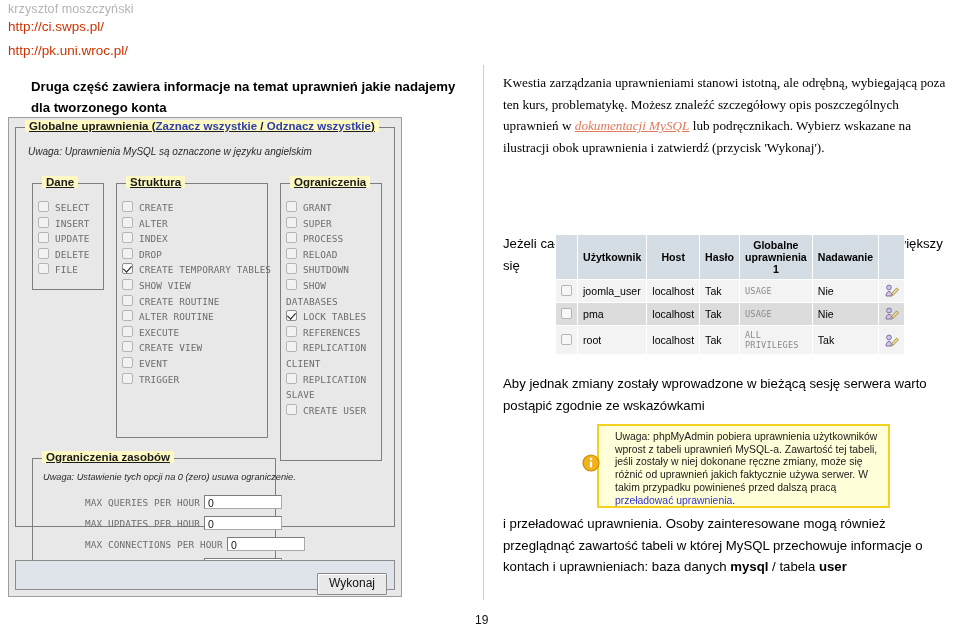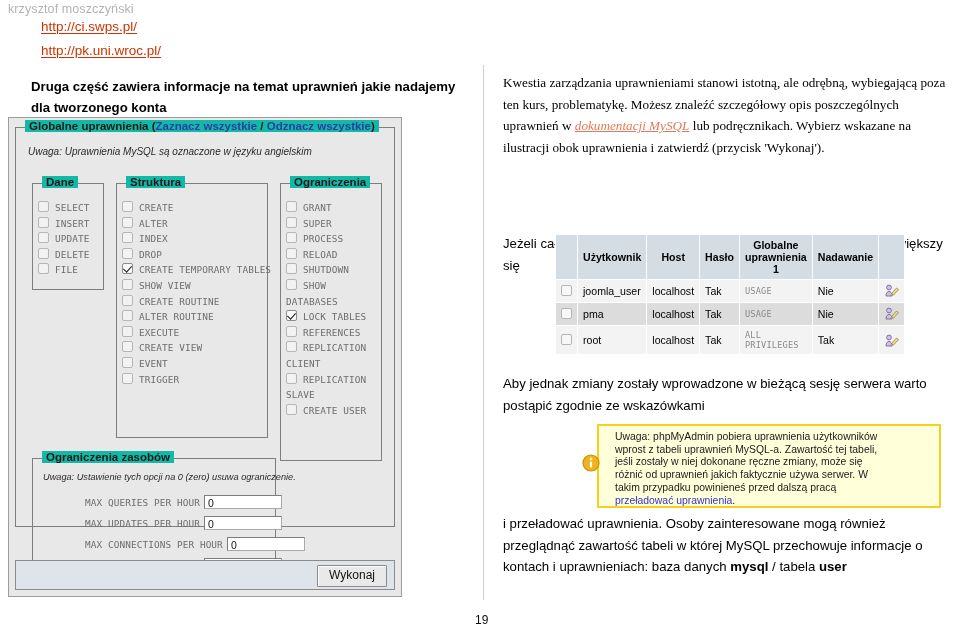--- a/index.html
+++ b/index.html
@@ -23,23 +23,21 @@
     top: 2px;
     font-size: 12.5px;
     color: #b3b3b3;
     letter-spacing: .1px;
   }
   .hdr-link {
     position: absolute;
     left: 8px;
     font-size: 13.5px;
     color: #cc3300;
-    text-decoration: underline;
     text-underline-offset: 2px;
-    margin-left: 33px;
   }
   #hdr-link-1 { top: 19px; }
   #hdr-link-2 { top: 43px; }
 
   #intro-text {
     position: absolute;
     left: 31px;
     top: 76px;
     width: 430px;
     font-size: 13.2px;
@@ -73,27 +71,28 @@
 
   .fieldset {
     position: absolute;
     border: 1px solid #7e7e7e;
     box-sizing: border-box;
   }
   .legend {
     position: absolute;
     top: -8px;
     left: 9px;
-    background: #14b8a6;
+    background: #fef9c3;
     padding: 0 4px;
     font-family: "Liberation Sans", sans-serif;
     font-size: 11.5px;
     font-weight: bold;
     color: #1a1a1a;
     white-space: nowrap;
+    text-decoration: underline;
   }
   .legend .lnk { color: #2b3ea8; }
   .legend .sep { color: #1a1a1a; font-weight: bold; }
 
   #fs-global {
     left: 6px; top: 9px; width: 380px; height: 400px;
   }
   .note-it {
     position: absolute;
     font-family: "Liberation Sans", sans-serif;
@@ -202,21 +201,21 @@
     bottom: 6px;
     width: 380px;
     height: 30px;
     background: #dfe3ea;
     border: 1px solid #8b8b8b;
     box-sizing: border-box;
   }
   #btn-wykonaj {
     position: absolute;
     right: 7px;
-    top: 4px;
+    top: 12px;
     height: 20px;
     padding: 0 11px;
     line-height: 19px;
     font-family: "Liberation Sans", sans-serif;
     font-size: 12px;
     color: #111;
     background: #e9e9e9;
     border: 1px solid #8a8a8a;
     border-radius: 1px;
     box-shadow: inset 1px 1px 0 #fff;
@@ -288,21 +287,21 @@
     border-radius: 2px;
     background: #f7f7f7;
   }
   .edit-icon { display: inline-block; width: 15px; height: 14px; vertical-align: middle; }
 
   
   #warn-box {
     position: absolute;
     left: 597px;
     top: 424px;
-    width: 344px;
+    width: 293px;
     height: 84px;
     background: #ffffd9;
     border: 2px solid #f5d020;
     box-sizing: border-box;
   }
   #warn-icon {
     position: absolute;
     left: -17px;
     top: 28px;
     width: 18px;

